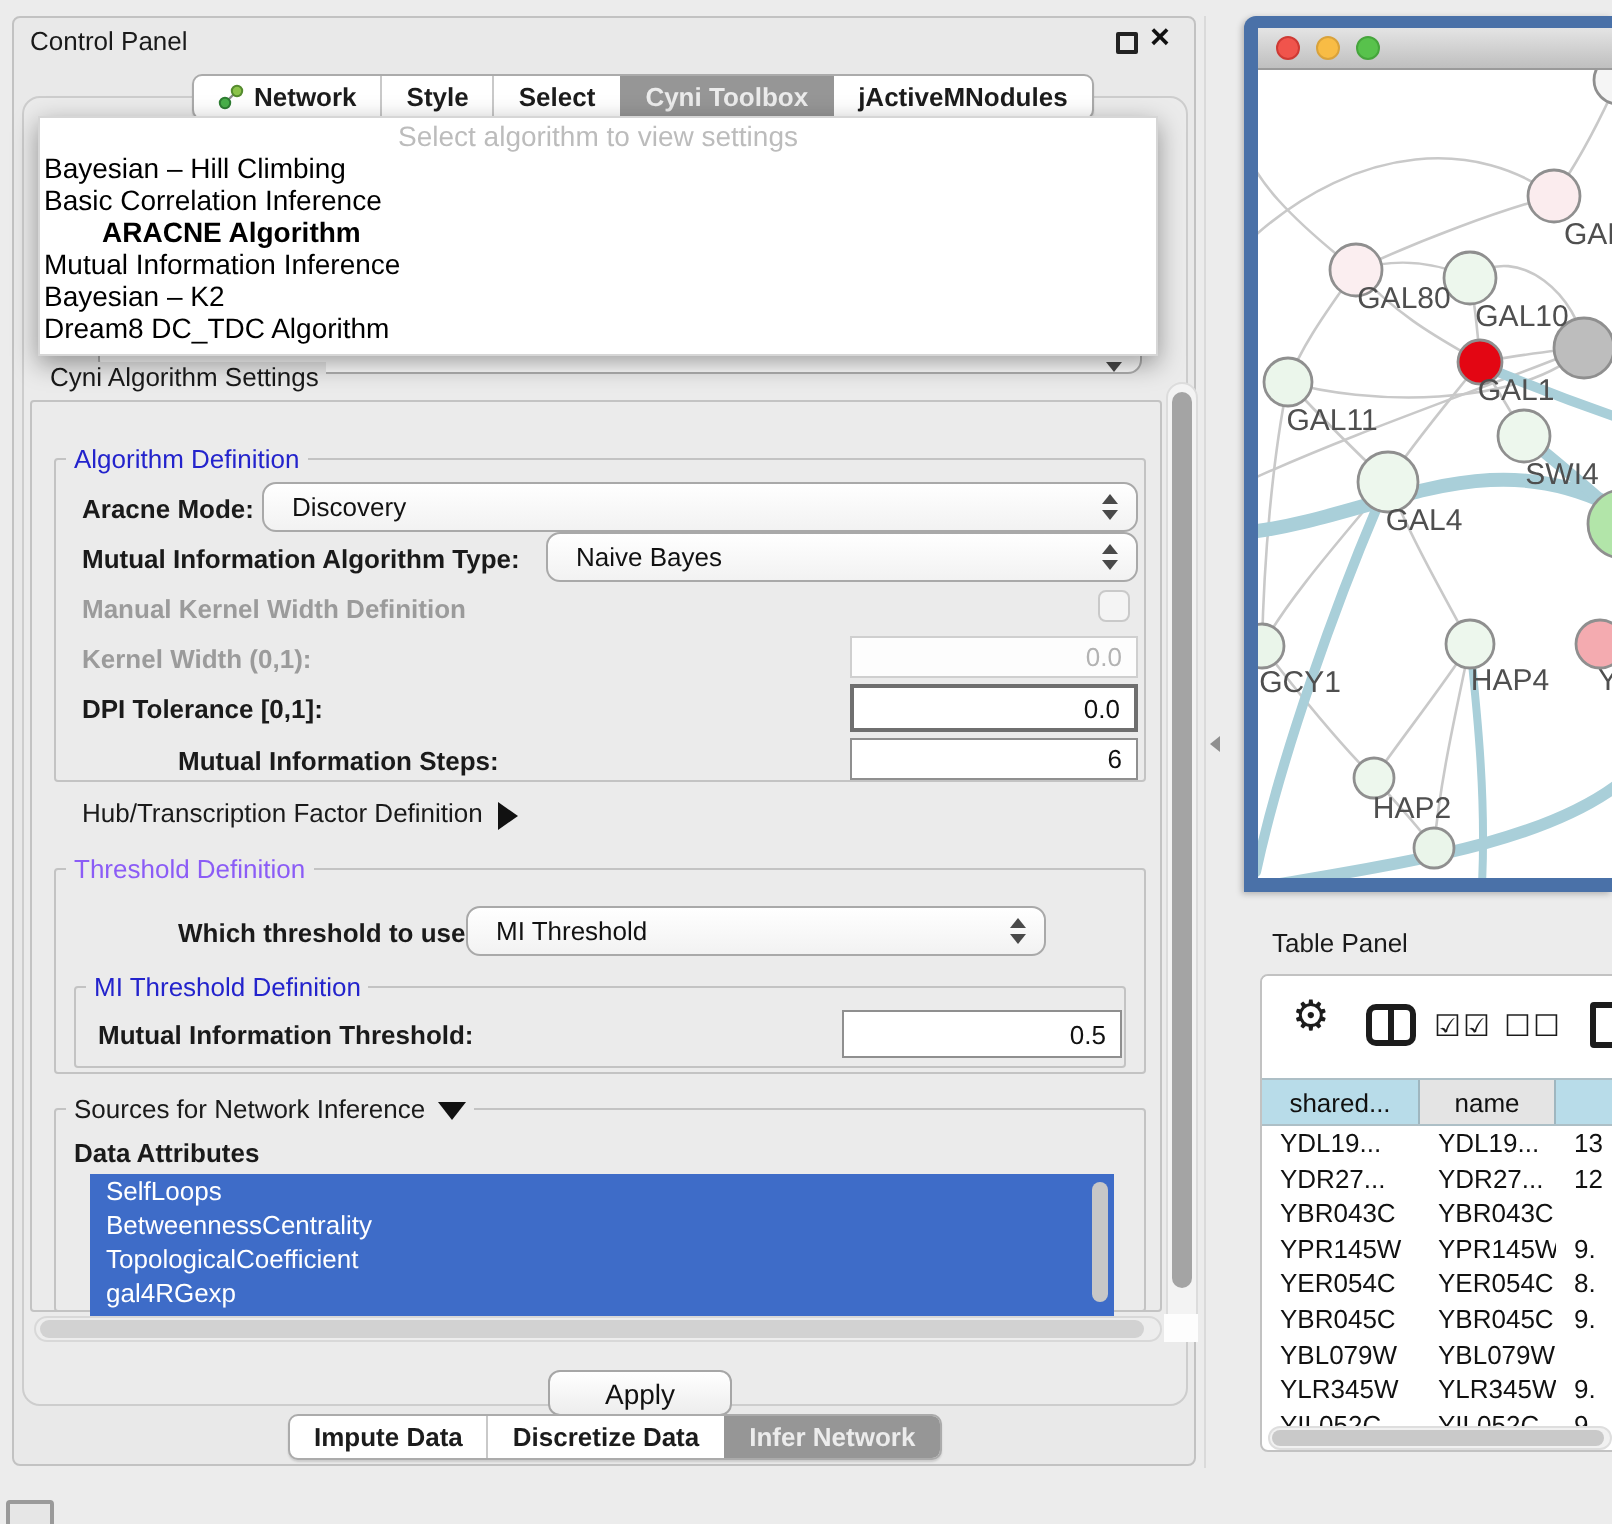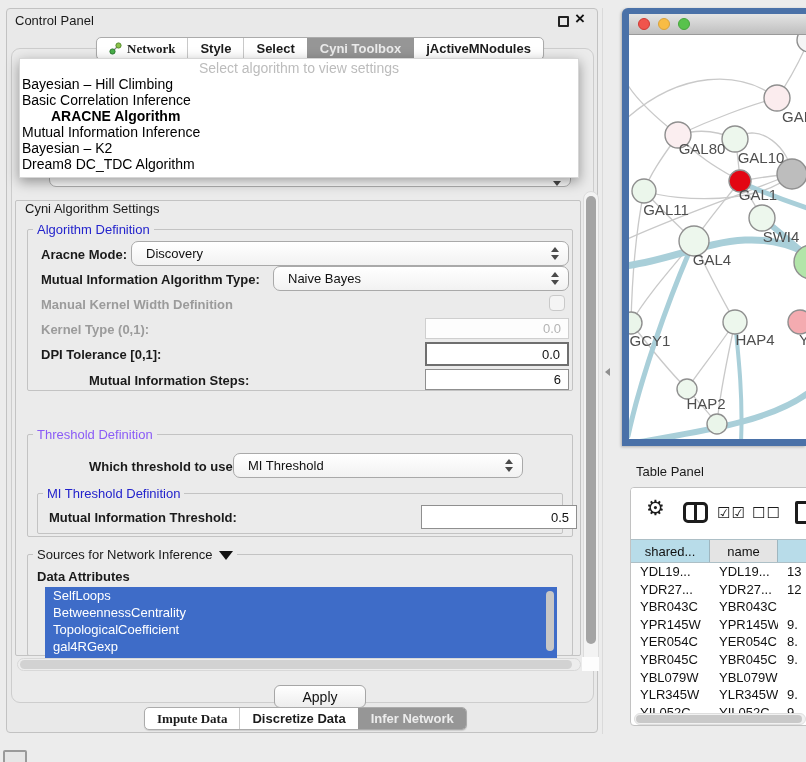--- a/index.html
+++ b/index.html
@@ -11,21 +11,21 @@
   #cp-panel { position:absolute; left:6px; top:8px; width:592px; height:725px;
     background:#e9e9e9; border:1px solid #c2c2c2; border-radius:4px; }
   #cp-title { position:absolute; left:8px; top:4px; font-size:13px; color:#1a1a1a; }
   #cp-float { position:absolute; left:551px; top:7px; width:11px; height:11px; border:2px solid #222; border-radius:1px; cursor:pointer; }
   #cp-close { position:absolute; left:568px; top:0px; font-size:17px; font-weight:700; color:#111; cursor:pointer; }
 
   .segctl { position:absolute; display:flex; height:23px; background:#ffffff;
     border:1px solid #ababab; border-radius:5px; overflow:hidden; box-shadow:0 1px 1px rgba(0,0,0,0.12); }
   .seg { display:flex; align-items:center; gap:5px; padding:0 12px; font-size:13px; font-weight:700;
     color:#1c1c1c; border-left:1px solid #c9c9c9; cursor:pointer; white-space:nowrap; }
-  .seg:first-child { border-left:none;font-family:Liberation Serif, serif; }
+  .seg:first-child { border-left:none; }
   .seg.sel { background:#969696; color:#ececec; border-left-color:#969696; }
   .seg.sel + .seg { border-left-color:#969696; }
 
   #cp-content { position:absolute; left:4px; top:39px; width:583px; height:655px;
     background:#ebebeb; border:1px solid #cdcdcd; border-radius:9px; }
 
   
   #algo-popup { position:absolute; left:12px; top:49px; width:560px; background:#ffffff;
     border:1px solid #d6d6d6; box-shadow:0 4px 12px rgba(0,0,0,0.38); z-index:30; padding:2px 0 5px 0; }
   .popup-placeholder { text-align:center; color:#bcbcbc; font-size:14px; line-height:15px; }
@@ -165,21 +165,21 @@
       <div id="popup-items">
           <div class="popup-item">Bayesian – Hill Climbing</div>
           <div class="popup-item">Basic Correlation Inference</div>
           <div class="popup-item sel">ARACNE Algorithm</div>
           <div class="popup-item">Mutual Information Inference</div>
           <div class="popup-item">Bayesian – K2</div>
           <div class="popup-item">Dream8 DC_TDC Algorithm</div>
         </div>
     </div>
 
-    <span class="gb-label" style="left:14px; top:192px;">Cyni Algorithm Settings</span>
+    <span class="gb-label" style="left:14px; top:172px;">Cyni Algorithm Settings</span>
     <div class="groupbox" style="left:8px; top:191px; width:566px; height:456px;"></div>
 
     <span class="gb-label gb-blue" style="left:26px; top:213px;text-align:right;">Algorithm Definition</span>
     <div class="groupbox" style="left:20px; top:220px; width:546px; height:162px;"></div>
 
     <span class="lbl b" style="left:34px; top:238px;">Aracne Mode:</span>
     <div class="combo" style="left:124px; top:232px; width:438px;">
       <span>Discovery</span>
       <span class="stepper">
           <span class="tri-up"></span>
@@ -192,47 +192,48 @@
       <span>Naive Bayes</span>
       <span class="stepper">
           <span class="tri-up"></span>
           <span class="tri-dn"></span>
         </span>
     </div>
 
     <span class="lbl b dis" style="left:34px; top:288px;">Manual Kernel Width Definition</span>
     <div class="checkbox" style="left:542px; top:286px;"></div>
 
-    <span class="lbl b dis" style="left:34px; top:313px;">Kernel Type (0,1):</span>
+    <span class="lbl b dis" style="left:34px; top:313px;">Kernel Width (0,1):</span>
     <input class="inp" style="left: 418px; top: 309px; width: 144px; height: 21px;" disabled="" value="0.0">
 
     <span class="lbl b" style="left:34px; top:338px;">DPI Tolerance [0,1]:</span>
     <input class="inp strong" style="left: 418px; top: 333px; width: 144px; height: 24px;" value="0.0">
 
     <span class="lbl b" style="left:34px; top:364px;padding-left:48px;">Mutual Information Steps:</span>
     <input class="inp" style="left: 418px; top: 360px; width: 144px; height: 21px;" value="6">
 
+    <span class="lbl" style="left:34px; top:390px;"><span>Hub/Transcription Factor Definition</span><span class="arrow-right"></span></span>
 
     <span class="gb-label gb-green" style="left:26px; top:418px;">Threshold Definition</span>
     <div class="groupbox" style="left:20px; top:425px; width:546px; height:103px;"></div>
 
     <span class="lbl b" style="left:82px; top:450px;">Which threshold to use:</span>
     <div class="combo" style="left:226px; top:444px; width:290px;">
       <span>MI Threshold</span>
       <span class="stepper">
           <span class="tri-up"></span>
           <span class="tri-dn"></span>
         </span>
     </div>
 
     <span class="gb-label gb-blue" style="left:36px; top:477px;">MI Threshold Definition</span>
     <div class="groupbox" style="left:30px; top:484px; width:526px; height:41px;"></div>
 
     <span class="lbl b" style="left:42px; top:501px;">Mutual Information Threshold:</span>
-    <input class="inp" style="left: 414px; top: 496px; width: 156px; height: 24px;" value="0.5">
+    <input class="inp" style="left: 414px; top: 496px; width: 140px; height: 24px;" value="0.5">
 
     <span class="gb-label" style="left:26px; top:538px;"><span>Sources for Network Inference</span><span class="arrow-down-lbl"></span></span>
     <div class="groupbox" style="left:20px; top:545px; width:546px; height:102px;"></div>
     <span class="lbl b" style="left:30px; top:560px;">Data Attributes</span>
 
     <div id="attr-list" style="left:38px; top:578px;">
         <div class="attr-item">SelfLoops</div>
         <div class="attr-item">BetweennessCentrality</div>
         <div class="attr-item">TopologicalCoefficient</div>
         <div class="attr-item">gal4RGexp</div>

